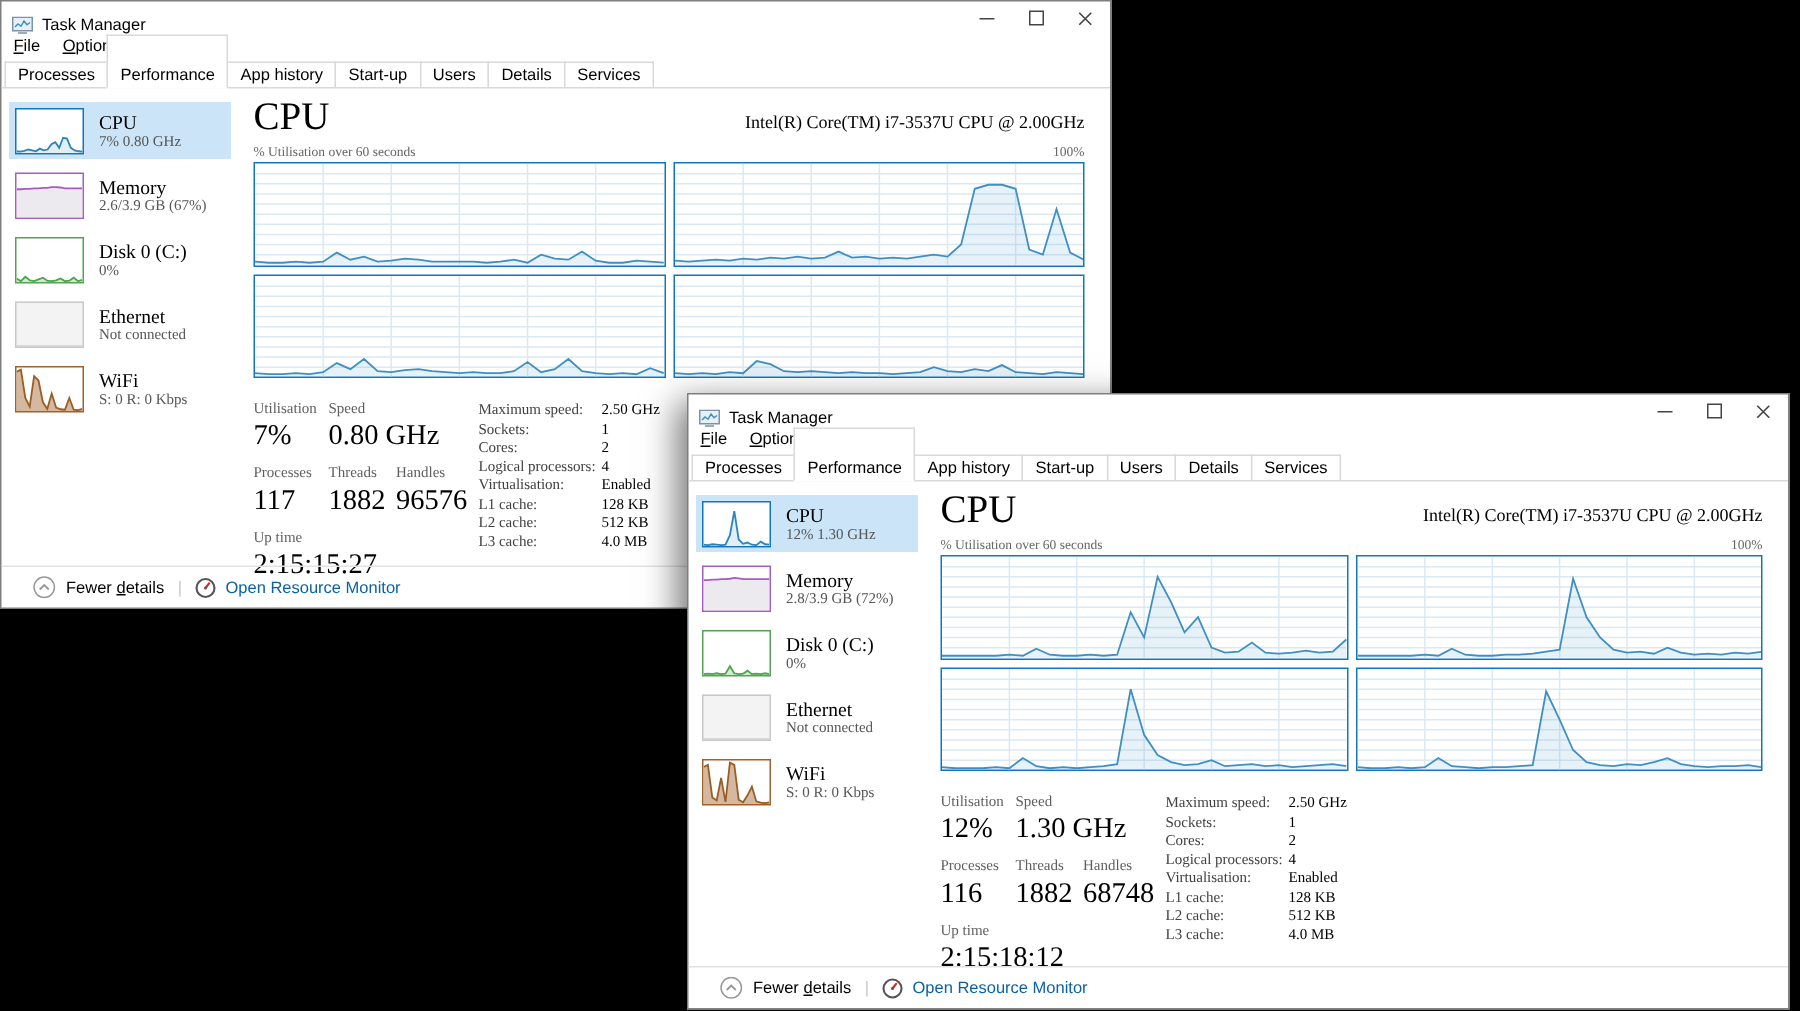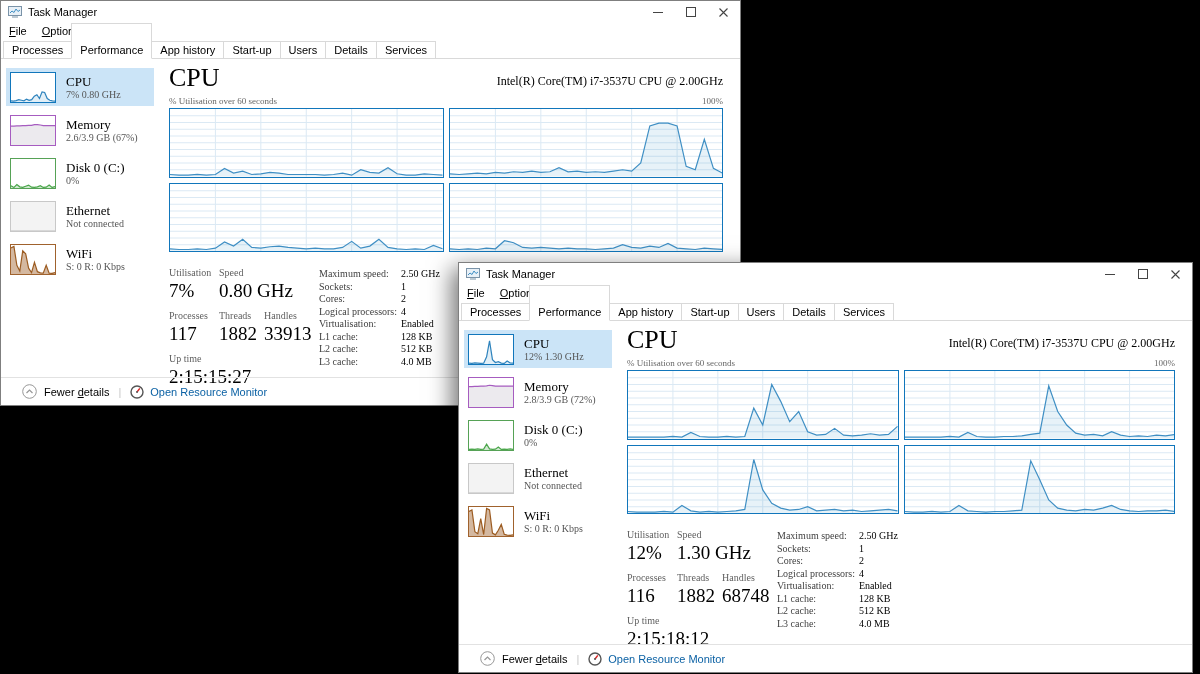--- a/index.html
+++ b/index.html
@@ -4,21 +4,21 @@
 <style>
   html,body{margin:0;padding:0;}
   body{width:1200px;height:674px;background:#000;position:relative;overflow:hidden;
        font-family:"Liberation Sans",sans-serif;-webkit-font-smoothing:antialiased;}
   .window{position:absolute;background:#fff;border:1px solid #7f7f7f;display:flex;
           flex-direction:column;box-sizing:border-box;}
   #win1{left:0;top:0;width:741px;height:406px;}
   #win2{left:458px;top:262px;width:735px;height:411px;box-shadow:-6px 6px 22px rgba(0,0,0,.55);}
 
   
-  .titlebar{height:22px;flex:0 0 auto;display:flex;align-items:center;}
+  .titlebar{height:22px;flex:0 0 auto;display:flex;align-items:flex-end;}
   .app-icon{width:14px;height:12px;margin:0 6px 0 7px;flex:0 0 auto;}
   .win-title{font-size:11px;color:#000;}
   .controls{margin-left:auto;display:flex;height:100%;}
   .ctrl{width:33px;display:flex;align-items:center;justify-content:center;cursor:default;}
   .min-glyph{width:10px;height:1px;background:#444;}
   .max-glyph{width:8px;height:8px;border:1px solid #444;}
 
   
   .menubar{height:16px;flex:0 0 auto;display:flex;align-items:center;padding-left:8px;font-size:11px;color:#000;}
   .menu-item{margin-right:15px;}
@@ -283,21 +283,21 @@
             <div class="scol1">
                 <div class="stat-label">Processes</div>
                 <div class="big">117</div>
               </div>
             <div class="scol2">
                 <div class="stat-label">Threads</div>
                 <div class="big">1882</div>
               </div>
             <div>
                 <div class="stat-label">Handles</div>
-                <div class="big">33913</div>
+                <div class="big">96576</div>
               </div>
           </div>
           <div class="srow">
             <div>
                 <div class="stat-label">Up time</div>
                 <div class="big">2:15:15:27</div>
               </div>
           </div>
         </div>
         <div class="specs">

